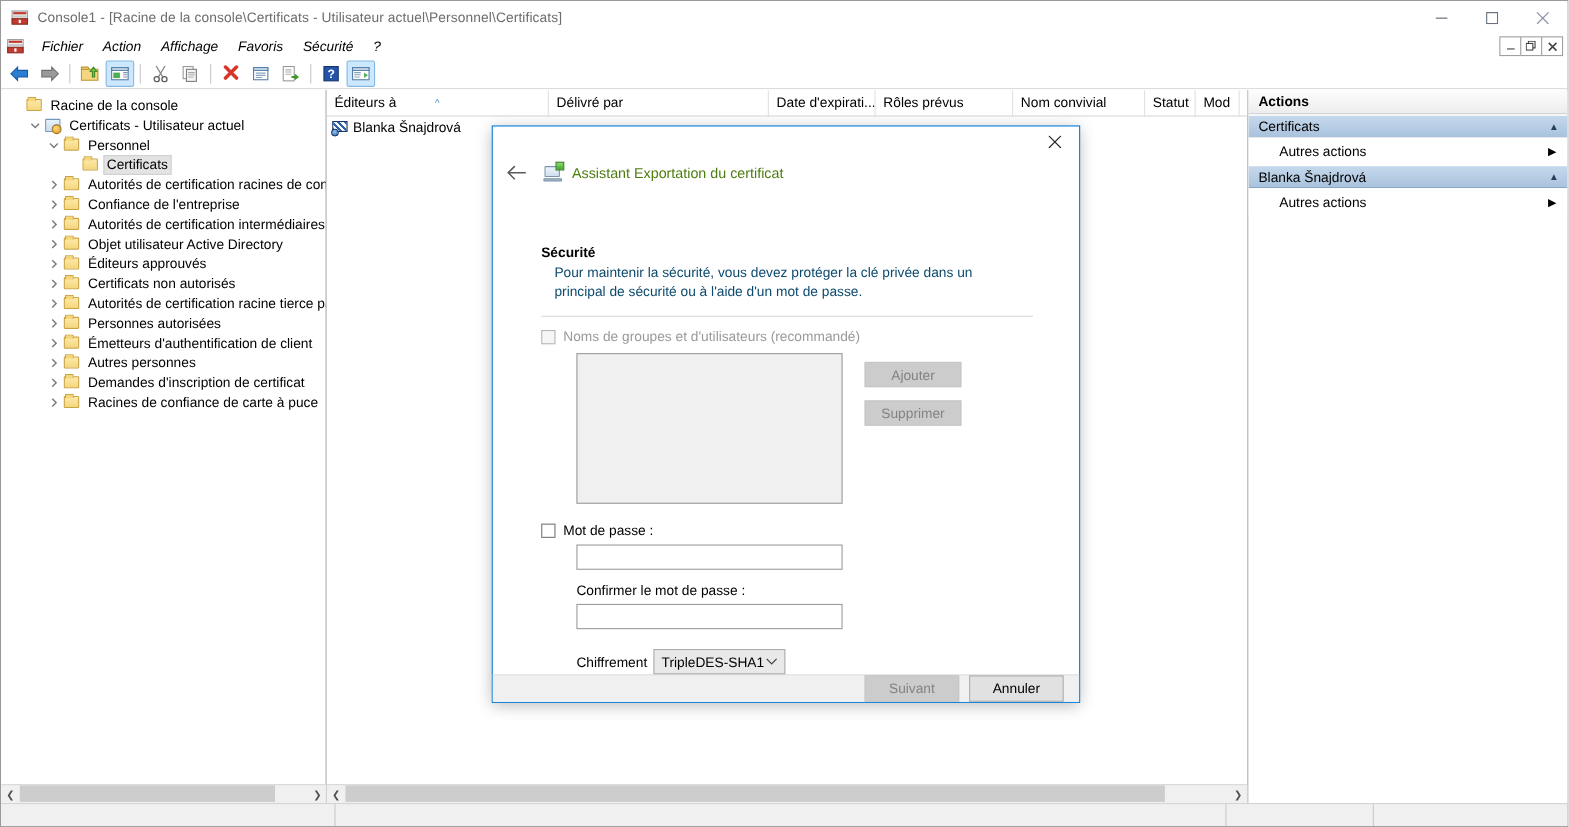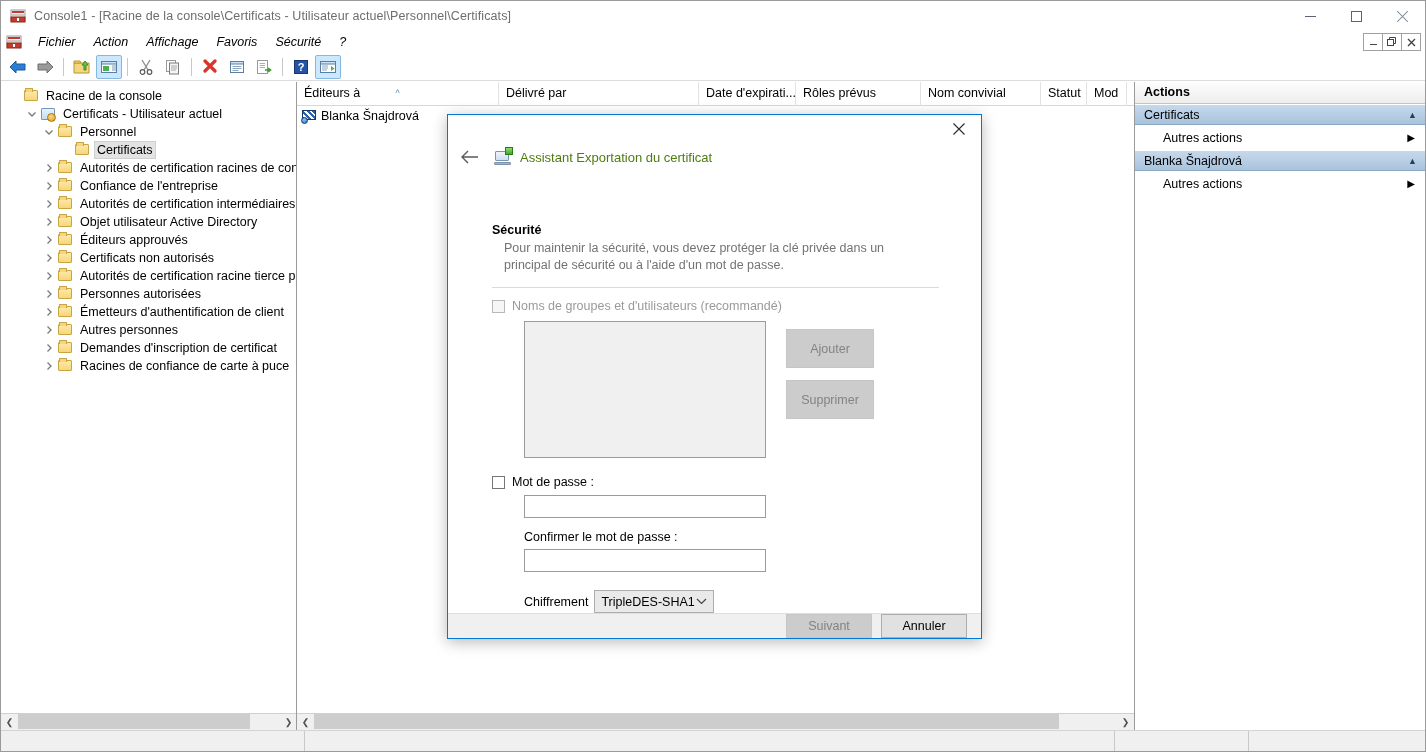--- a/index.html
+++ b/index.html
@@ -233,41 +233,41 @@
   }
   .wiz-badge {
     position:absolute; right:-1px; top:-1px; width:8px; height:8px;
     background: linear-gradient(#8ede6b,#3fa827); border:1px solid #2d7a1c;
   }
   .dlg-title-text { font-size: 13px; color: #4d7c0f; }
 
   .dlg-body { flex: 1; padding: 0 42px 0 44px; position: relative; }
   .sec-head { font-size: 12.5px; font-weight: bold; color: #000; margin-top: 52px; }
   .sec-desc {
-    font-size: 12.5px; color: #737373; margin: 3px 0 0 12px; line-height: 17px;
+    font-size: 12.5px; color: #0c4a6e; margin: 3px 0 0 12px; line-height: 17px;
     max-width: 420px;
   }
   .divider { height: 1px; background: #dadada; margin: 13px 0 0 0; }
 
   .chk-row { display: flex; align-items: flex-start; margin-top: 11px; }
   .chkbox {
     width: 13px; height: 13px; border: 1px solid #767676; background: #ffffff;
     flex: none; margin-right: 7px; margin-top: 1px;
   }
   .chkbox.disabled { border-color: #b8b8b8; background: #f6f6f6; }
   .chk-label { font-size: 12.5px; color: #000; }
   .chk-label.disabled { color: #9a9a9a; }
 
   .listrow { display: flex; margin-top: 8px; margin-left: 32px; }
   .userlist {
     width: 242px; height: 137px; background: #f0f0f0; border: 1px solid #9b9b9b;
   }
   .sidebtns { margin-left: 20px; display: flex; flex-direction: column; gap: 12px; padding-top: 8px;}
   .btn {
-    height: 39px; min-width: 74px; padding: 0 10px;
+    height: 23px; min-width: 74px; padding: 0 10px;
     background: #e1e1e1; border: 1px solid #adadad;
     font-size: 12.5px; color: #000; font-family: "Liberation Sans", sans-serif;
     display: flex; align-items: center; justify-content: center;
   }
   .btn.disabled { background: #cccccc; border-color: #c6c6c6; color: #838383; }
   .btn.wide { min-width: 88px; }
 
   .pw-block { margin-top: 17px; }
   .pw-row { display: flex; align-items: center; }
   .pw-input {

